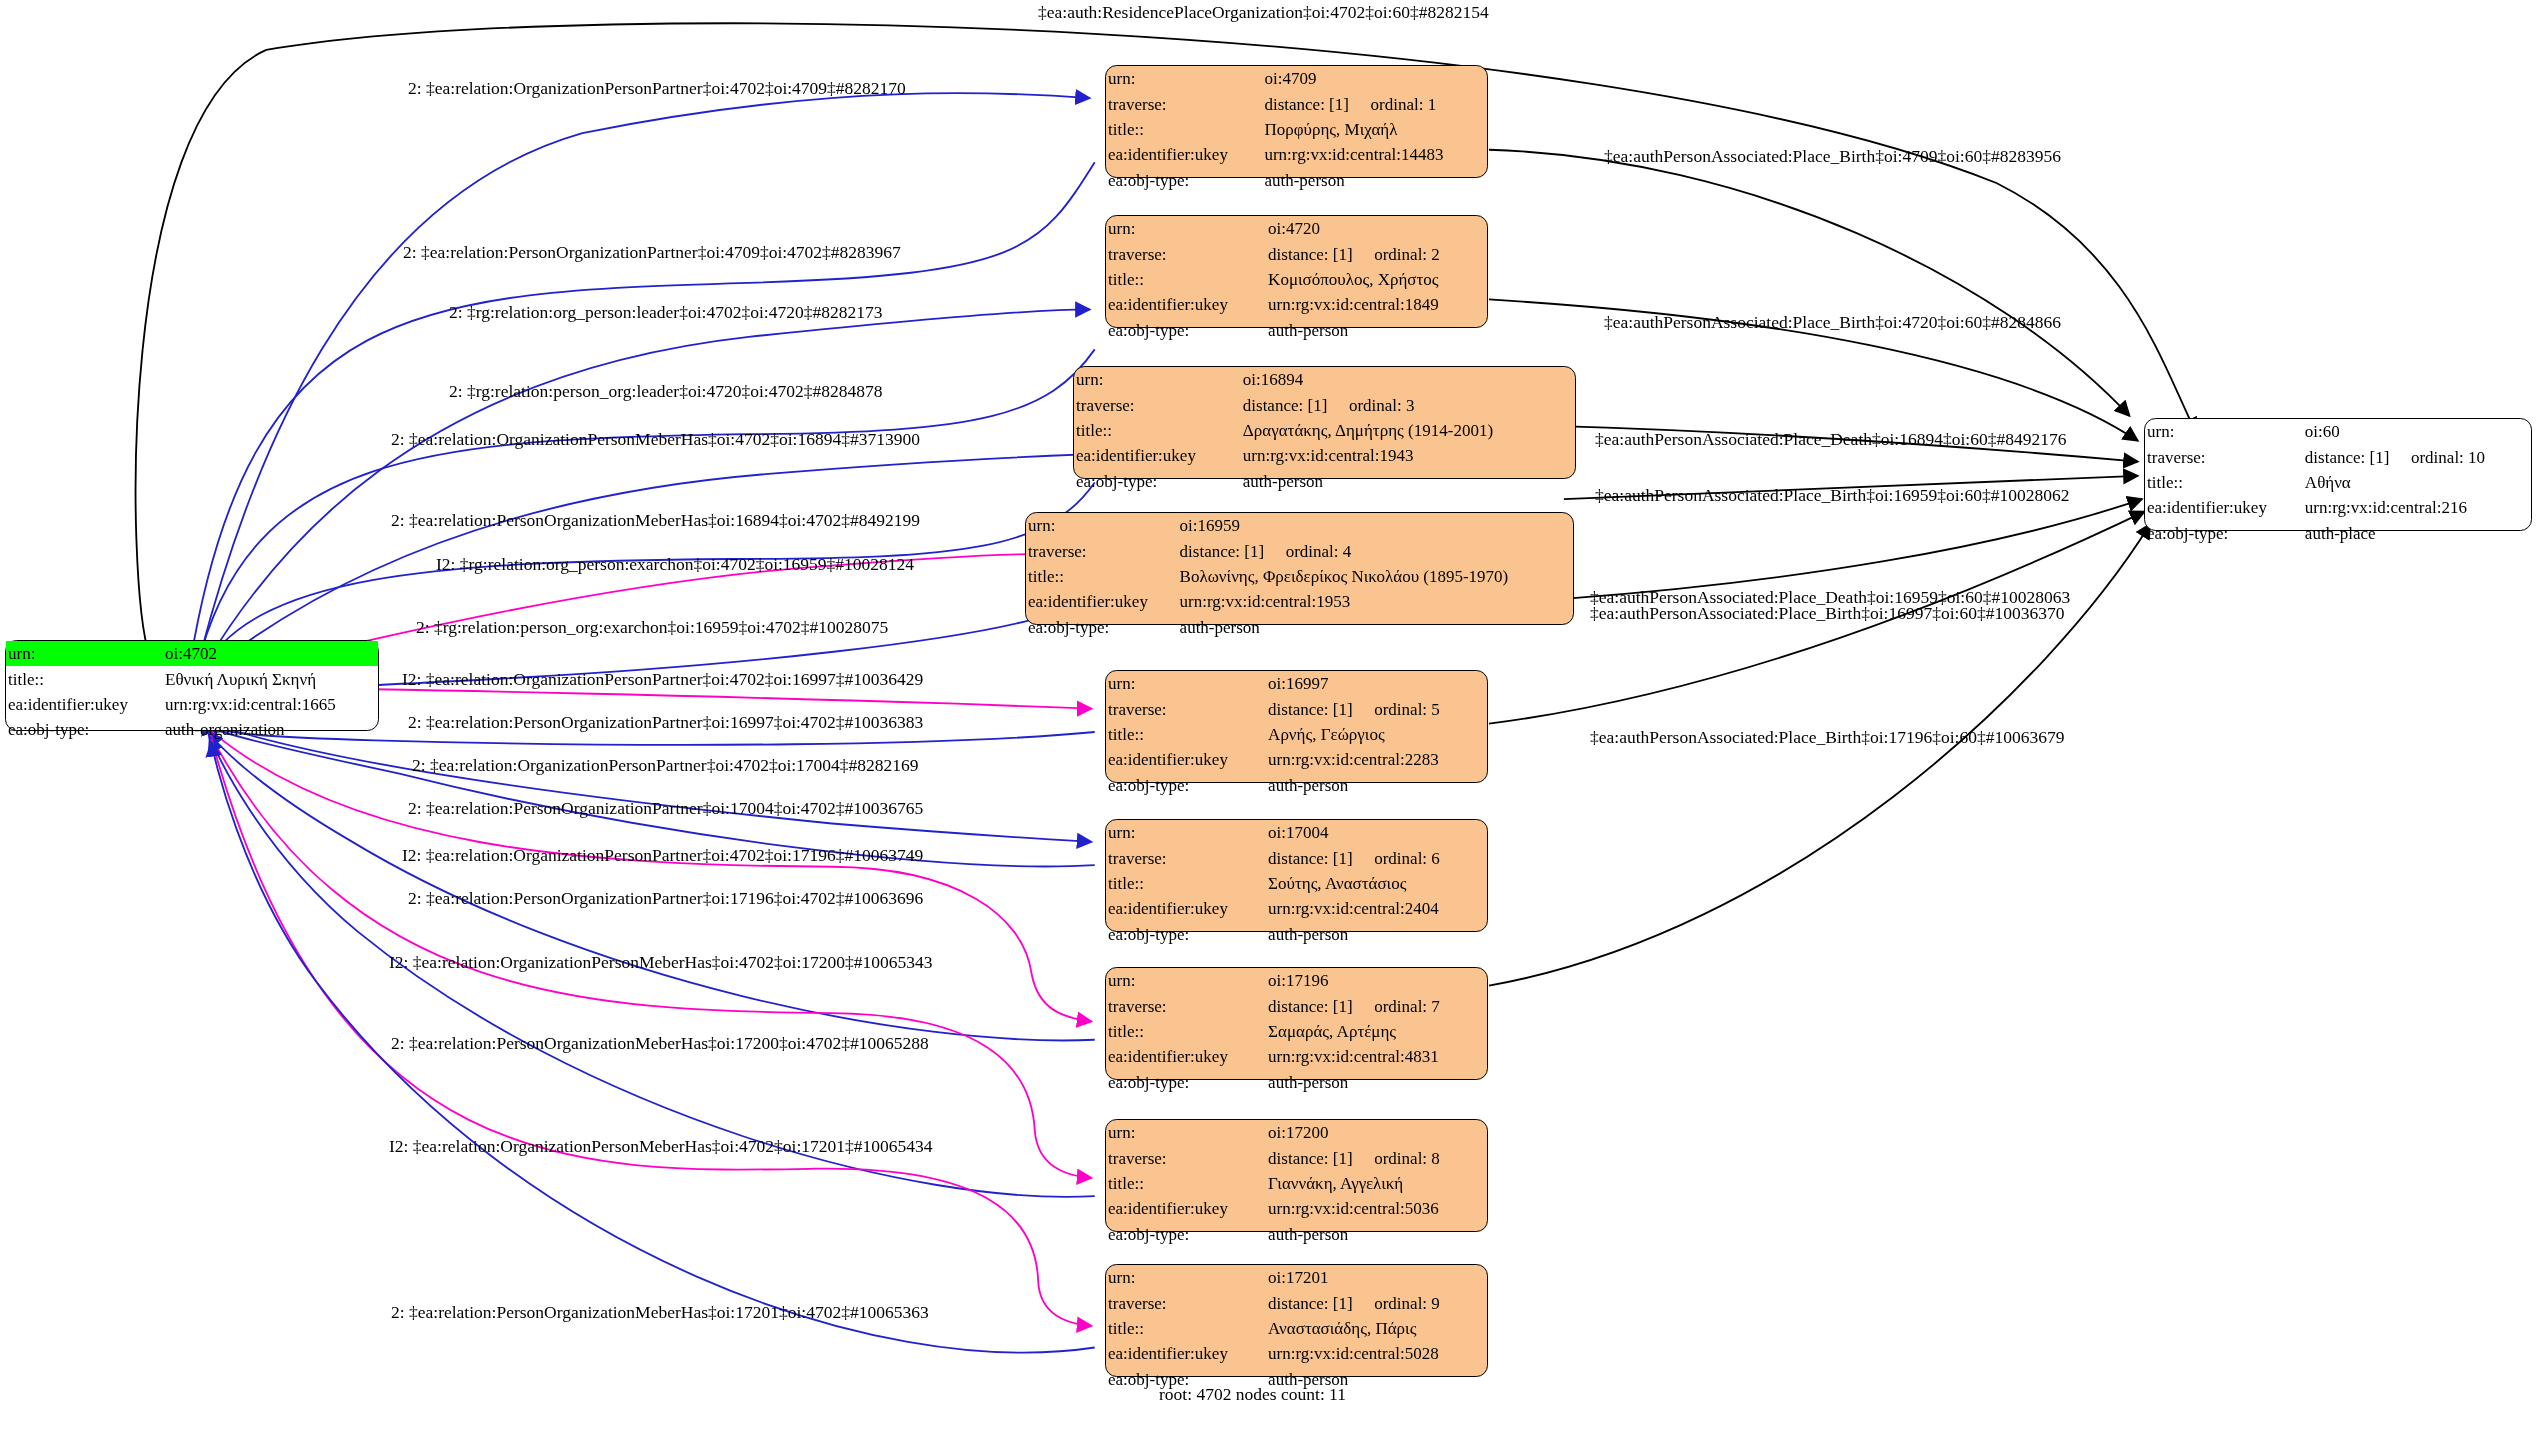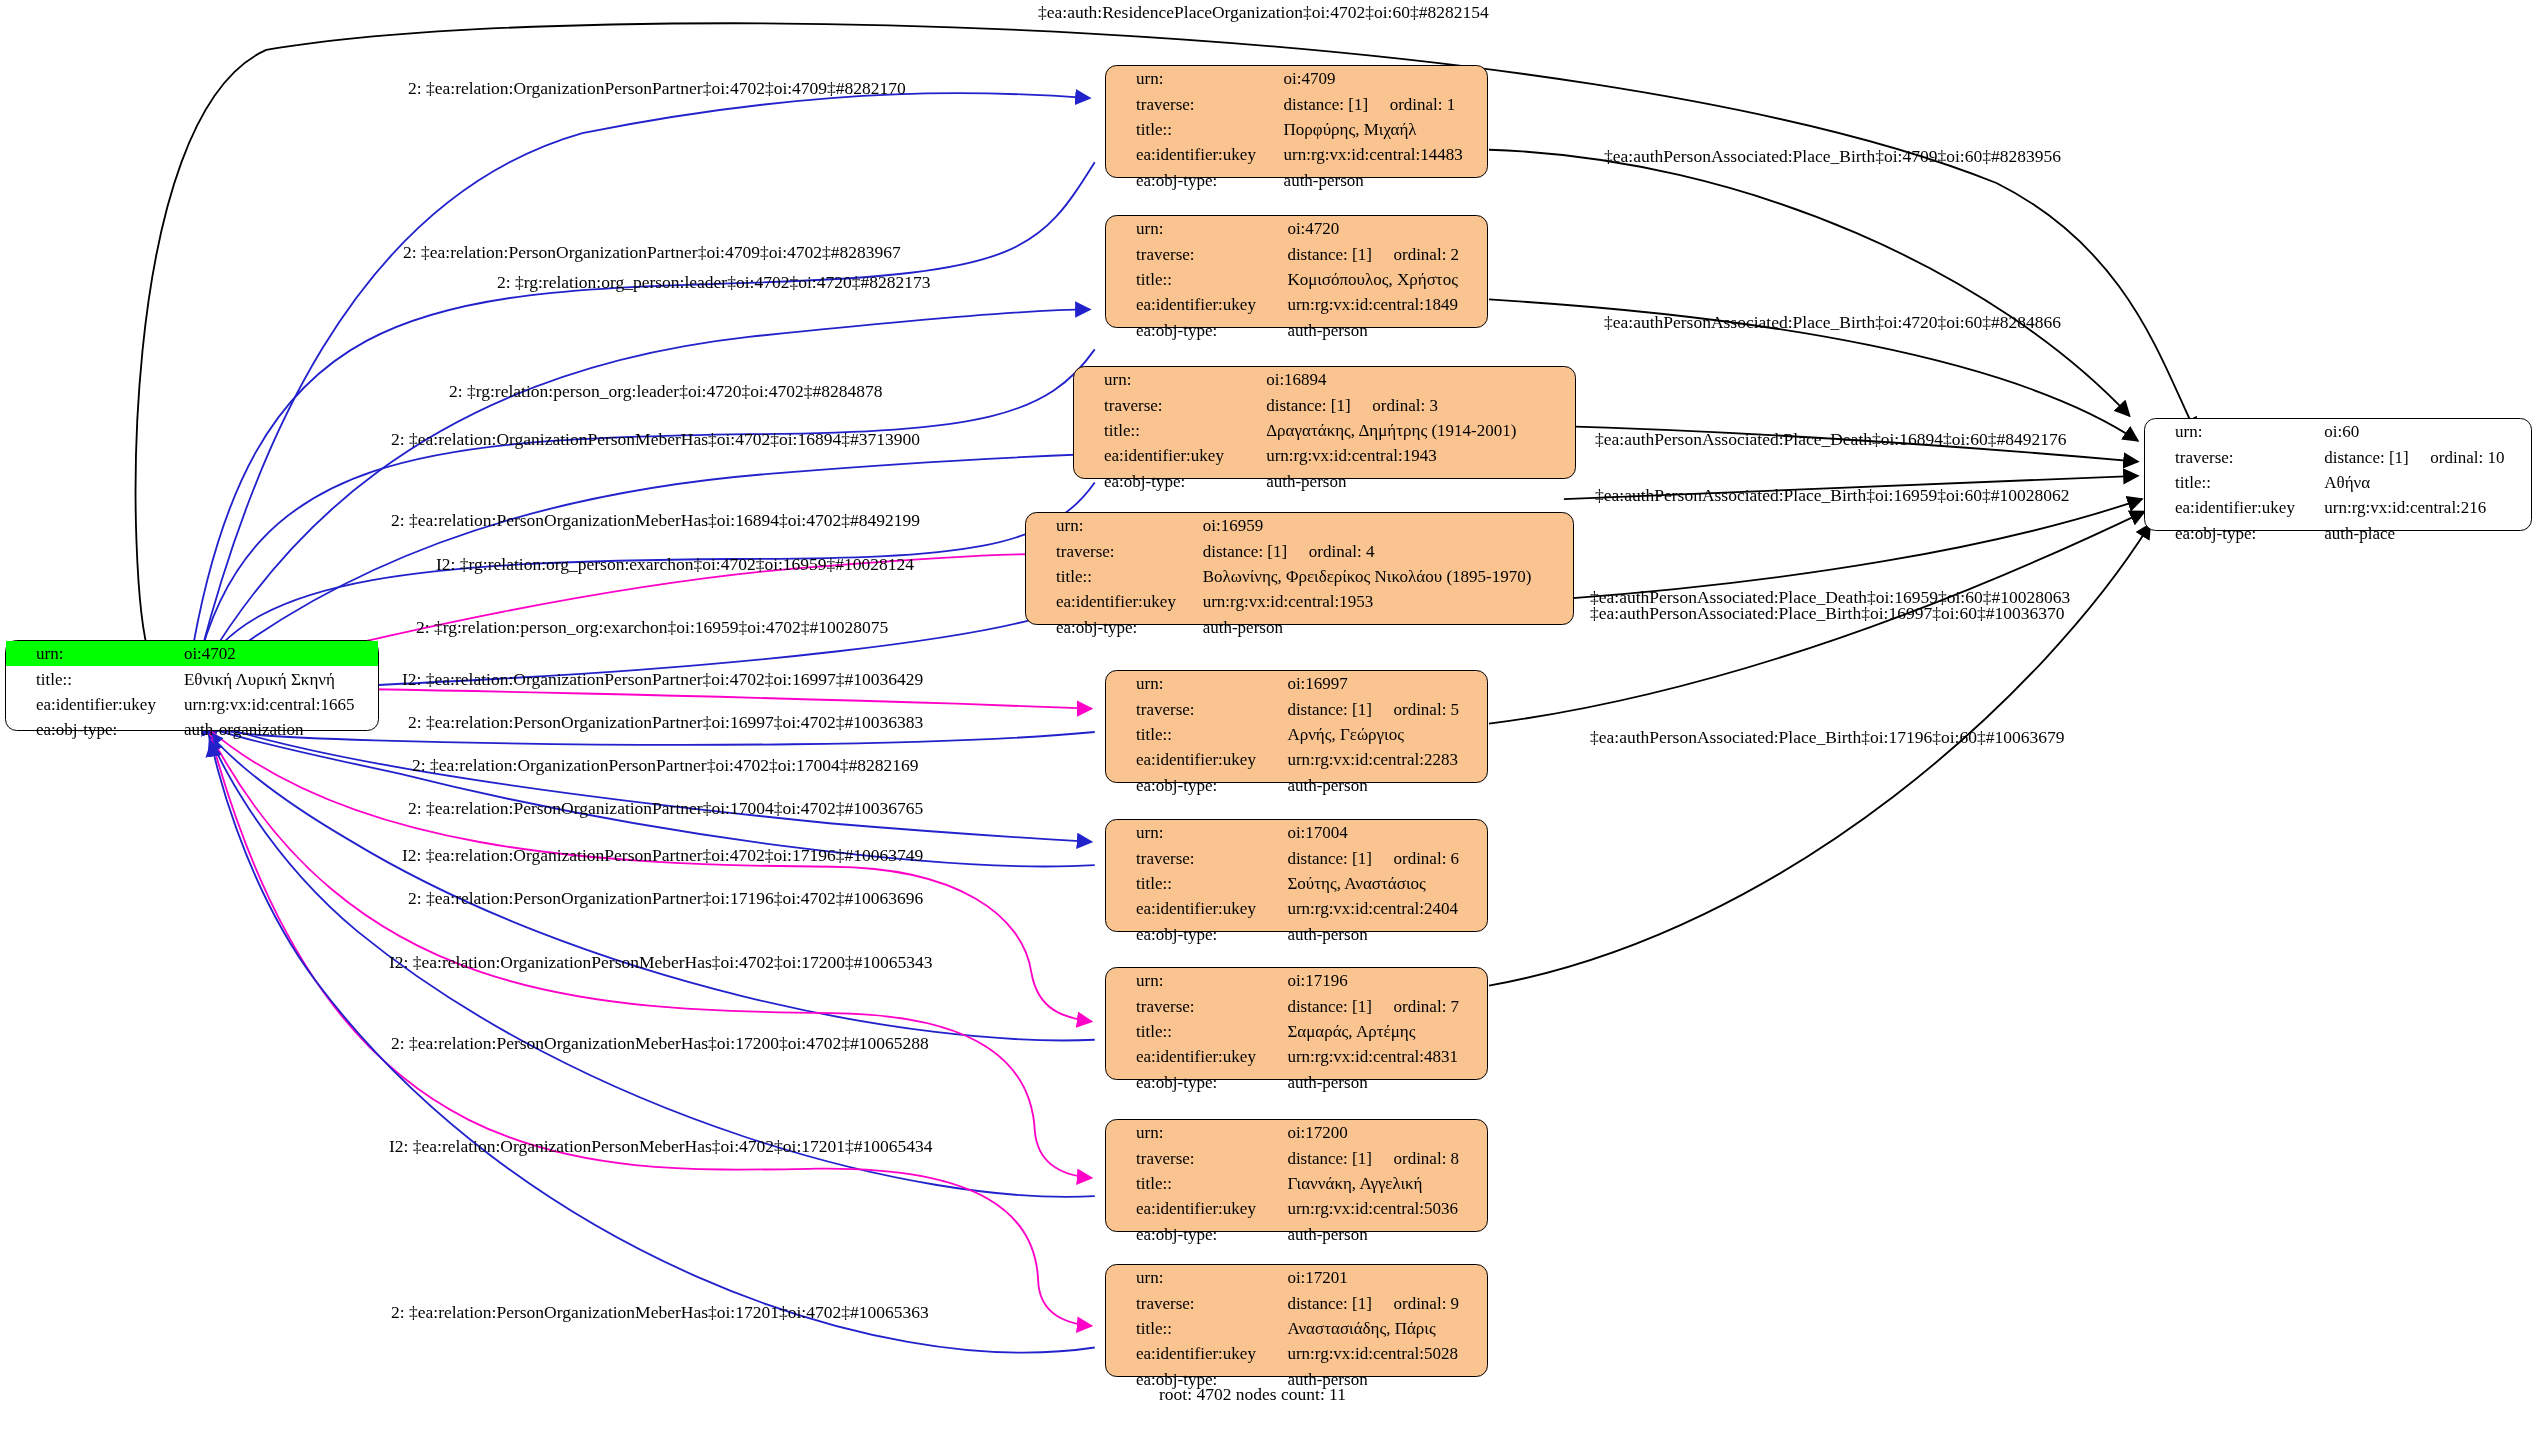--- a/index.html
+++ b/index.html
@@ -7,21 +7,21 @@
   #canvas{position:relative;width:2538px;height:1454px;overflow:hidden;background:#fff;}
   svg#edges{position:absolute;left:0;top:0;width:2538px;height:1454px;pointer-events:none;}
 
   .node{position:absolute;box-sizing:border-box;border:1.7px solid #000;border-radius:11.6px;
         background:#F9C490;}
   .node.root{background:#ffffff;}
   .node.place{background:#ffffff;}
   .node table{border-collapse:collapse;width:100%;}
   .node td{font-size:17px;line-height:1;padding:4.2px 0 4.2px 0;vertical-align:middle;
            white-space:nowrap;color:#000;}
-  .node td.k{padding-left:30px;width:auto;}
+  .node td.k{padding-left:2px;width:auto;}
   .node td.v{padding-left:8.3px;}
   .hl{background:#00FF00;}
 
   .elabel{position:absolute;font-size:17.5px;color:#000;white-space:nowrap;line-height:1;}
   .caption{position:absolute;font-size:17.5px;color:#000;white-space:nowrap;}
   .dist{display:inline-block;}
   .ord{display:inline-block;padding-left:21.6px;}
 </style>
 </head>
 <body>
@@ -367,21 +367,21 @@
             <td class="v">auth-place</td>
           </tr>
     </tbody>
       </table>
   </div>
 
   <div class="elabel" style="left:1038px;top:4.2px;">‡ea:auth:ResidencePlaceOrganization‡oi:4702‡oi:60‡#8282154</div>
 
   <div class="elabel" style="left:408px;top:80px;">2: ‡ea:relation:OrganizationPersonPartner‡oi:4702‡oi:4709‡#8282170</div>
   <div class="elabel" style="left:403px;top:244px;">2: ‡ea:relation:PersonOrganizationPartner‡oi:4709‡oi:4702‡#8283967</div>
-  <div class="elabel" style="left:449px;top:274px;margin-left:48px;">2: ‡rg:relation:org_person:leader‡oi:4702‡oi:4720‡#8282173</div>
+  <div class="elabel" style="left:449px;top:304px;">2: ‡rg:relation:org_person:leader‡oi:4702‡oi:4720‡#8282173</div>
   <div class="elabel" style="left:449px;top:383px;">2: ‡rg:relation:person_org:leader‡oi:4720‡oi:4702‡#8284878</div>
   <div class="elabel" style="left:391px;top:431px;">2: ‡ea:relation:OrganizationPersonMeberHas‡oi:4702‡oi:16894‡#3713900</div>
   <div class="elabel" style="left:391px;top:512px;">2: ‡ea:relation:PersonOrganizationMeberHas‡oi:16894‡oi:4702‡#8492199</div>
   <div class="elabel" style="left:436px;top:556px;text-align:right;">I2: ‡rg:relation:org_person:exarchon‡oi:4702‡oi:16959‡#10028124</div>
   <div class="elabel" style="left:416px;top:619px;">2: ‡rg:relation:person_org:exarchon‡oi:16959‡oi:4702‡#10028075</div>
   <div class="elabel" style="left:402px;top:671px;">I2: ‡ea:relation:OrganizationPersonPartner‡oi:4702‡oi:16997‡#10036429</div>
   <div class="elabel" style="left:408px;top:714px;">2: ‡ea:relation:PersonOrganizationPartner‡oi:16997‡oi:4702‡#10036383</div>
   <div class="elabel" style="left:412px;top:757px;">2: ‡ea:relation:OrganizationPersonPartner‡oi:4702‡oi:17004‡#8282169</div>
   <div class="elabel" style="left:408px;top:800px;">2: ‡ea:relation:PersonOrganizationPartner‡oi:17004‡oi:4702‡#10036765</div>
   <div class="elabel" style="left:402px;top:847px;">I2: ‡ea:relation:OrganizationPersonPartner‡oi:4702‡oi:17196‡#10063749</div>

